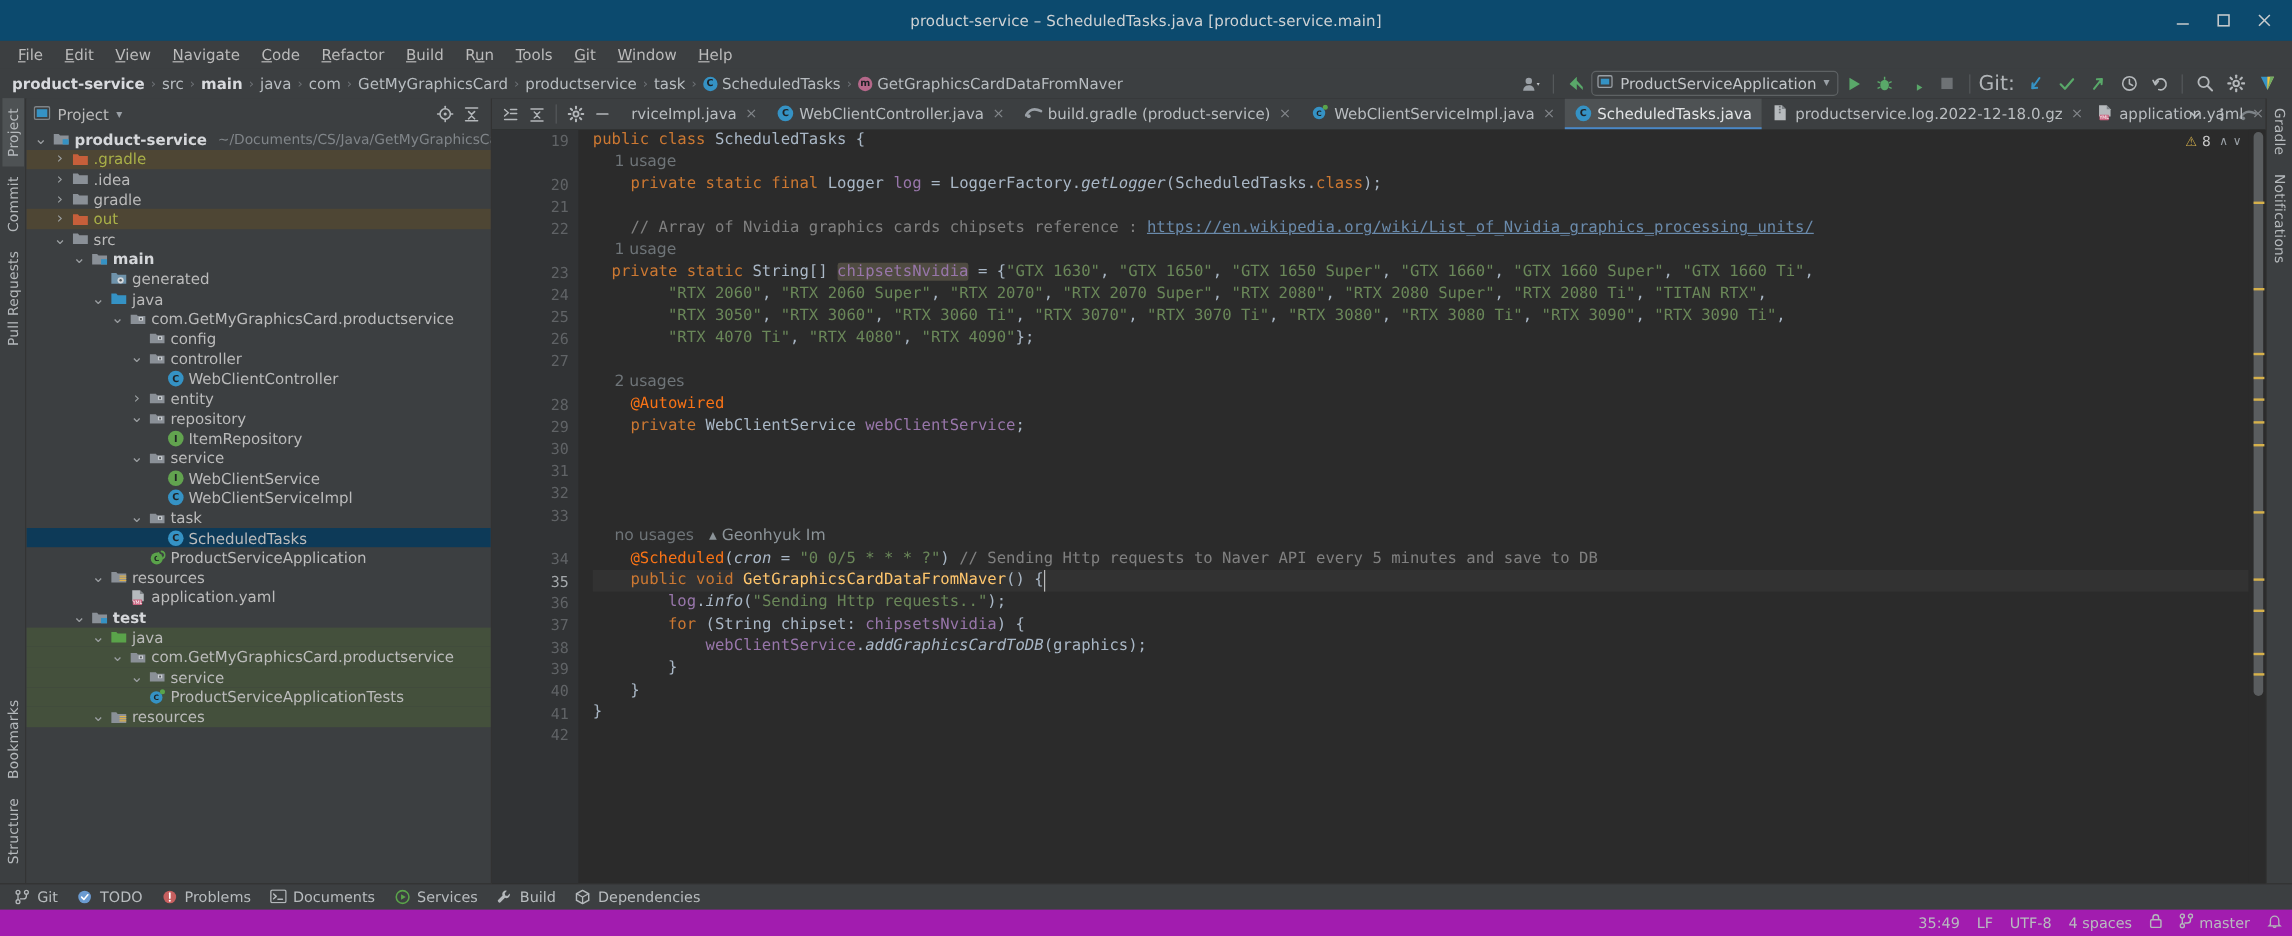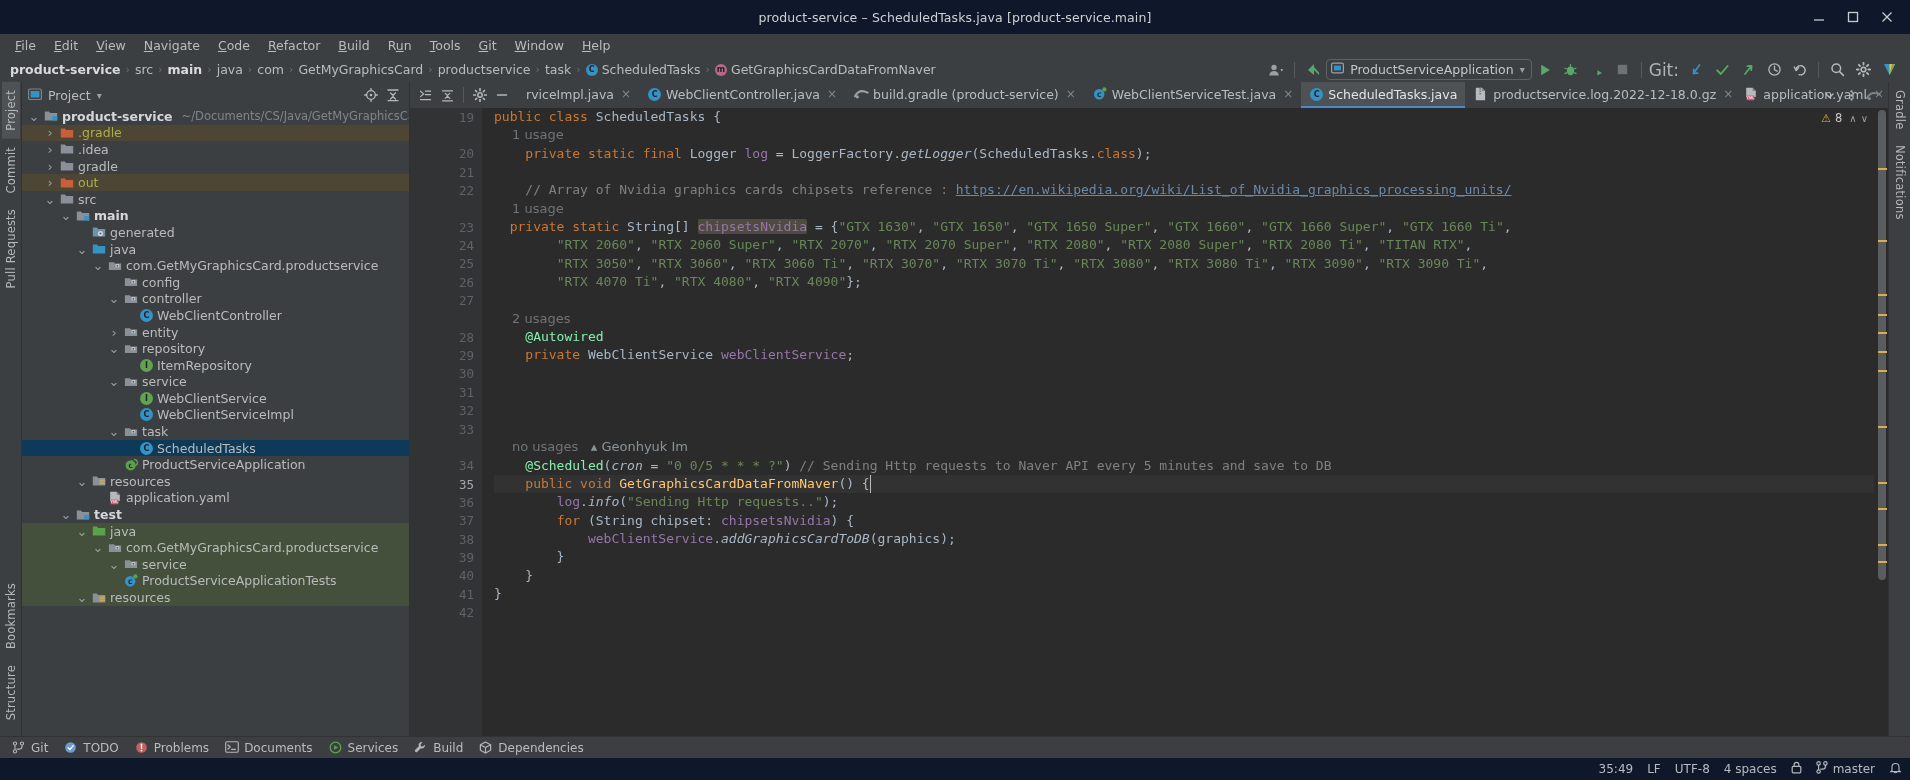--- a/index.html
+++ b/index.html
@@ -8,21 +8,21 @@
     background:#3c3f41;
     font-family:"DejaVu Sans", sans-serif;
     font-size:12.5px;
     color:#bbbbbb;
     -webkit-font-smoothing:antialiased;
   }
   .app { width:1910px; height:780px; display:flex; flex-direction:column; background:#3c3f41; }
 
   
   .titlebar {
-    height:34px; background:#0f172a; display:flex; align-items:center;
+    height:34px; background:#0c4a6e; display:flex; align-items:center;
     position:relative; flex:none;
   }
   .titlebar .title {
     position:absolute; left:0; right:0; text-align:center;
     font-size:12.5px; color:#cfd2d4; letter-spacing:.1px;
   }
   .winbtns { margin-left:auto; display:flex; gap:20px; padding-right:16px; z-index:2; }
   .winbtn { width:14px; height:14px; position:relative; cursor:default; }
   .winbtn svg { display:block; }
 
@@ -150,21 +150,21 @@
   .hint { color:#6e7478; font-size:13px; font-family:"DejaVu Sans", sans-serif; }
   .hint .au { color:#8c9499; }
 
   .kw { color:#cc7832; }
   .str { color:#6a8759; }
   .cmt { color:#808080; }
   .fld { color:#9876aa; }
   .fldi { color:#9876aa; }
   .mth { color:#ffc66d; }
   .mthi { color:#a9b7c6; font-style:italic; }
-  .ann { color:#86efac; }
+  .ann { color:#f97316; }
   .lnk { color:#6a8aab; text-decoration:underline; }
   .cls { color:#a9b7c6; }
   .hlt { background:#4f4b41; border-radius:2px; }
   .caret { display:inline-block; width:1px; background:#bbb; }
 
   .scrollgut {
     width:14px; flex:none; background:#2b2b2b; position:relative;
   }
   .markline { position:absolute; right:1px; width:9px; height:2px; }
   .vscroll { position:absolute; right:2px; width:8px; background:#5a5d5f; border-radius:4px; }
@@ -180,21 +180,21 @@
     height:22px; background:#3c3f41; display:flex; align-items:center; gap:0;
     padding-left:4px; flex:none; border-top:1px solid #323232;
   }
   .bb-item {
     display:flex; align-items:center; gap:5px; padding:2px 8px; font-size:12px;
     color:#b8bcbf; cursor:default; border-radius:3px; white-space:nowrap;
   }
 
   
   .statusbar {
-    height:22px; background:#0f172a; display:flex; align-items:center; flex:none;
+    height:22px; background:#a21caf; display:flex; align-items:center; flex:none;
     padding:0 8px 0 6px; font-size:12px; color:#b8bcbf;
   }
   .sb-right { margin-left:auto; display:flex; align-items:center; gap:14px; }
   .sb-item { cursor:default; white-space:nowrap; }
 
   svg { shape-rendering:geometricPrecision; }
 </style>
 </head>
 <body>
 
@@ -818,21 +818,21 @@
               <span class="x">×</span>
             </div>
             <div class="tab">
               <span class="ic">
                 <svg width="14" height="14" viewBox="0 0 14 14">
                   <circle cx="6.2" cy="7.2" r="5.2" fill="#3592c4"></circle>
                   <text x="6.2" y="9.6" font-size="6.2" fill="#1d2125" text-anchor="middle" font-family="DejaVu Sans" font-weight="bold">C</text>
                   <circle cx="11.4" cy="2.4" r="2.1" fill="#5aa34a"></circle>
                 </svg>
               </span>
-              <span>WebClientServiceTest.java</span>
+              <span>WebClientServiceImpl.java</span>
               <span class="x">×</span>
             </div>
             <div class="tab active">
               <span class="ic-circ circ-blue">C</span>
               <span>ScheduledTasks.java</span>
             </div>
             <div class="tab">
               <span class="ic">
                 <svg width="13" height="14" viewBox="0 0 13 14">
                   <path d="M1.8 0.8 h6.1 l3.2 3.1 v9.3 h-9.3 z" fill="#b6babd"></path>

